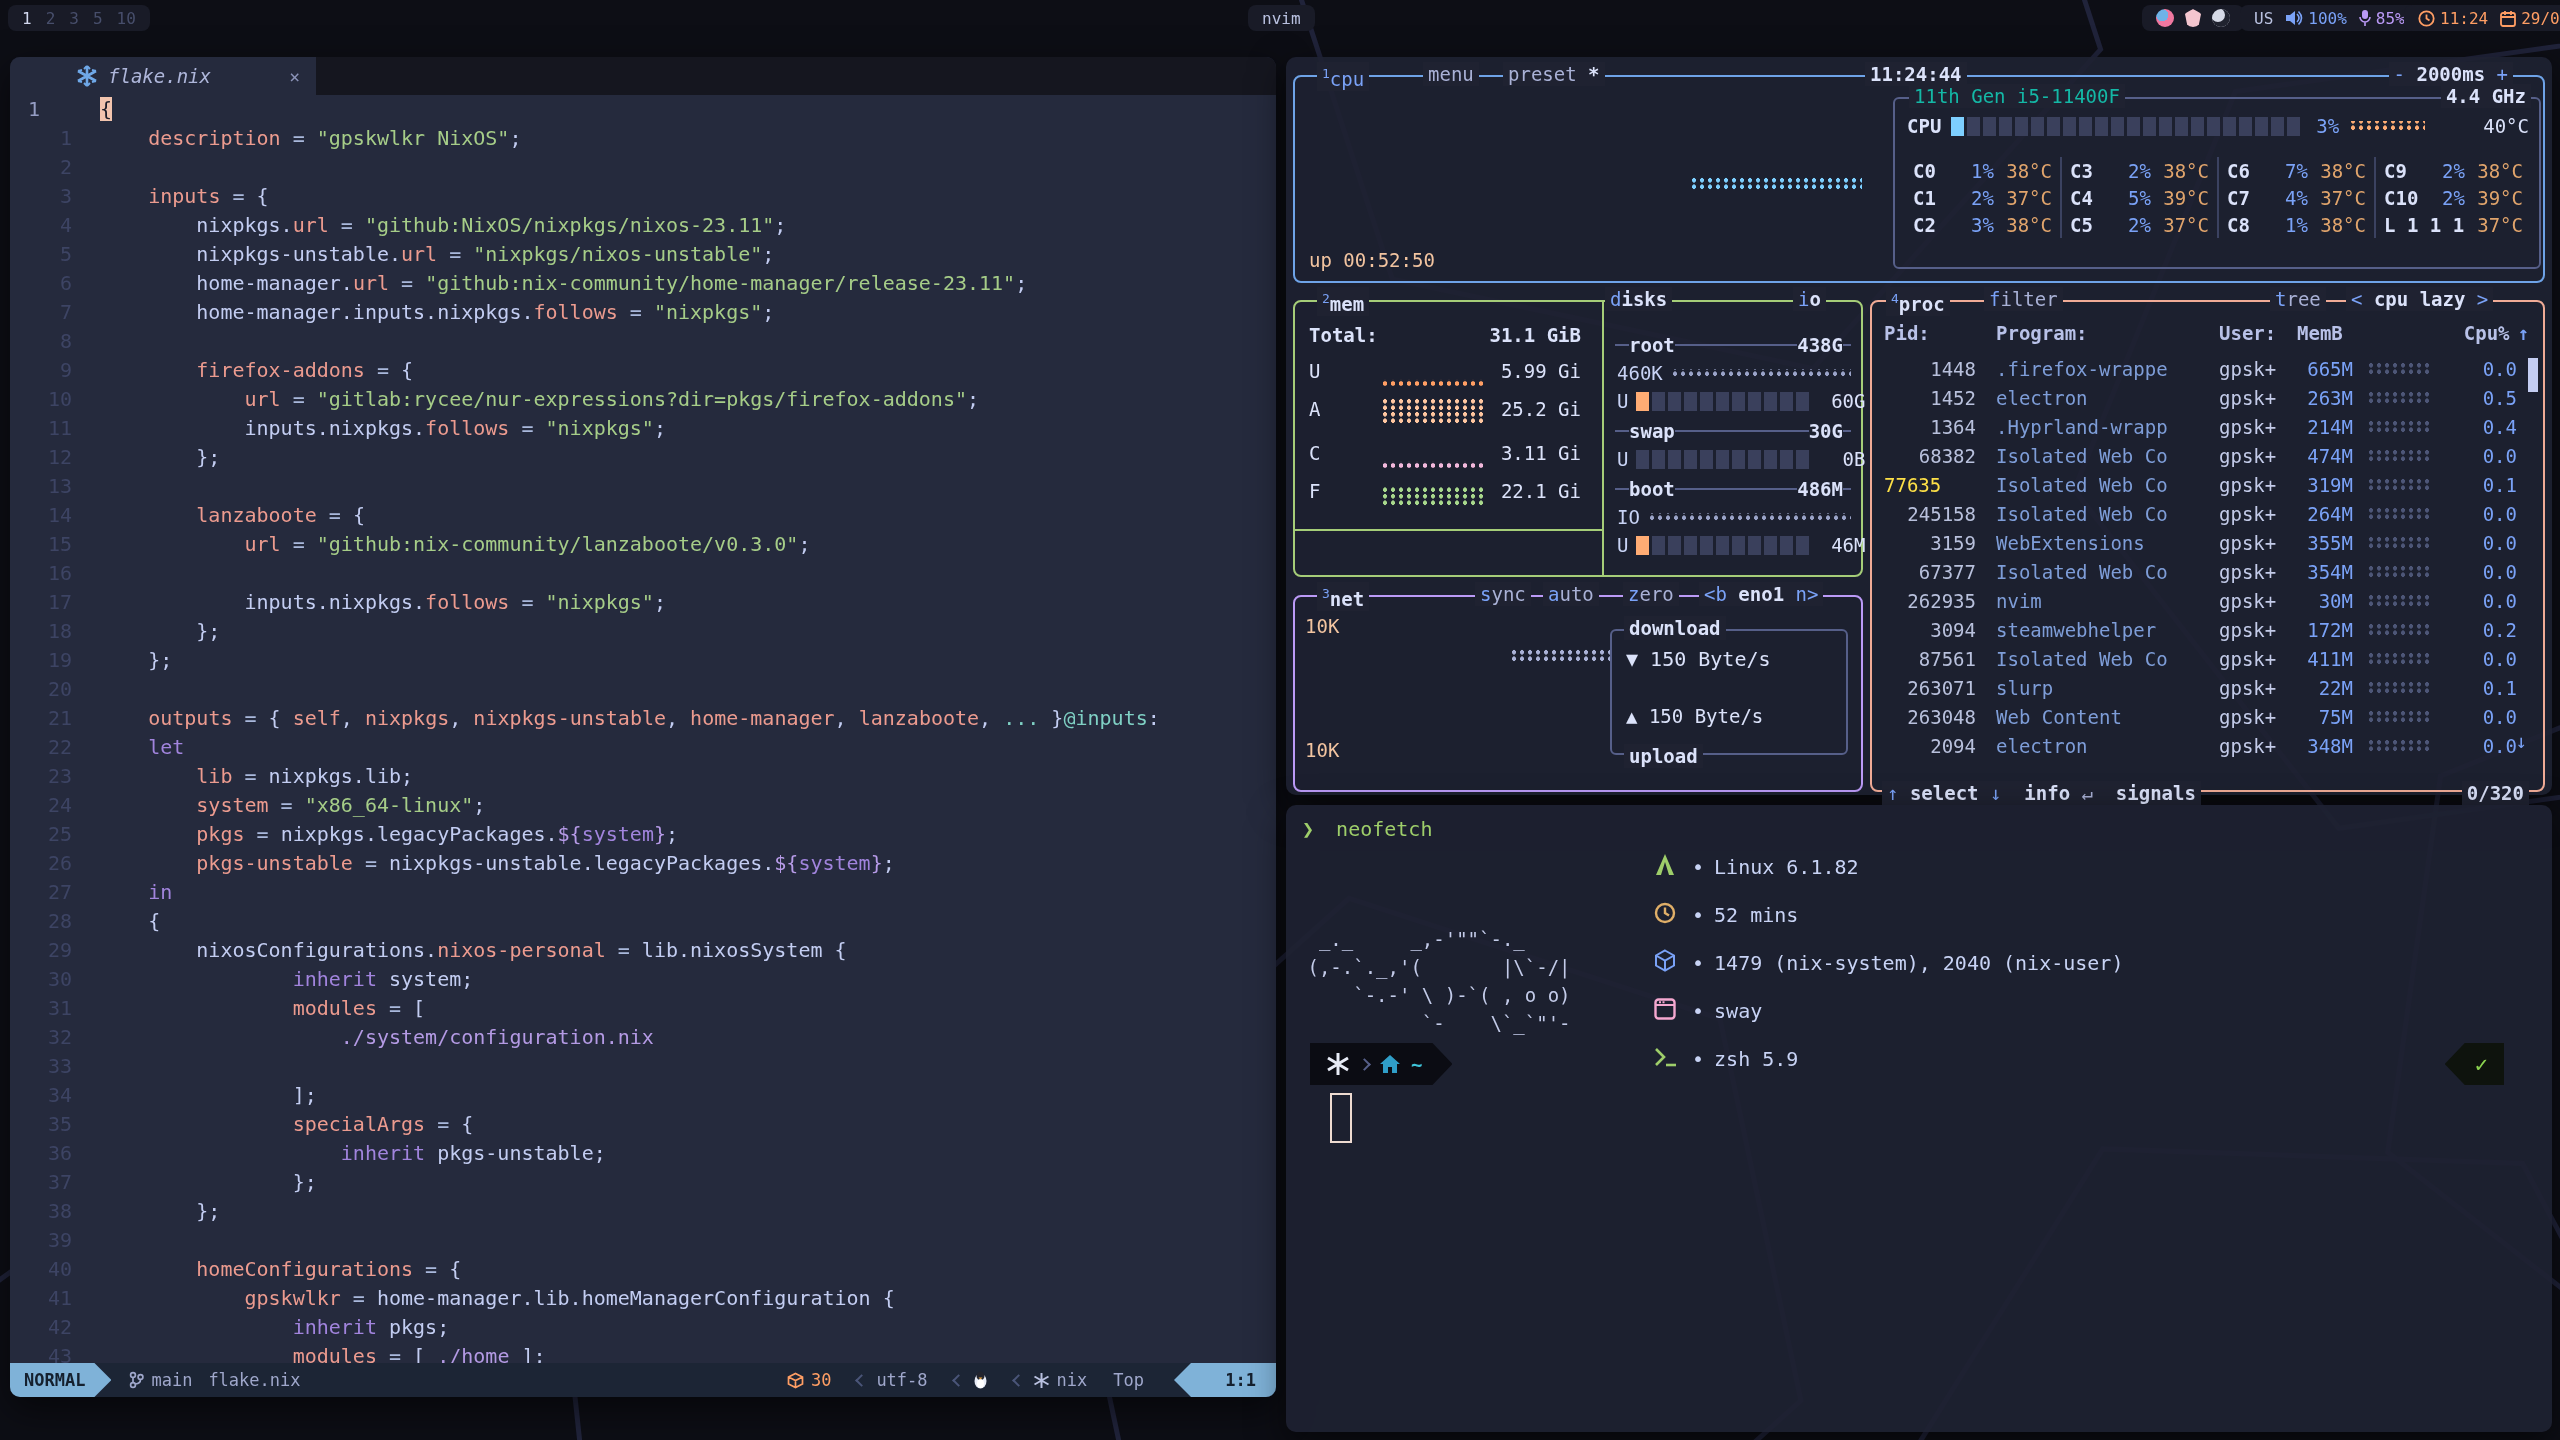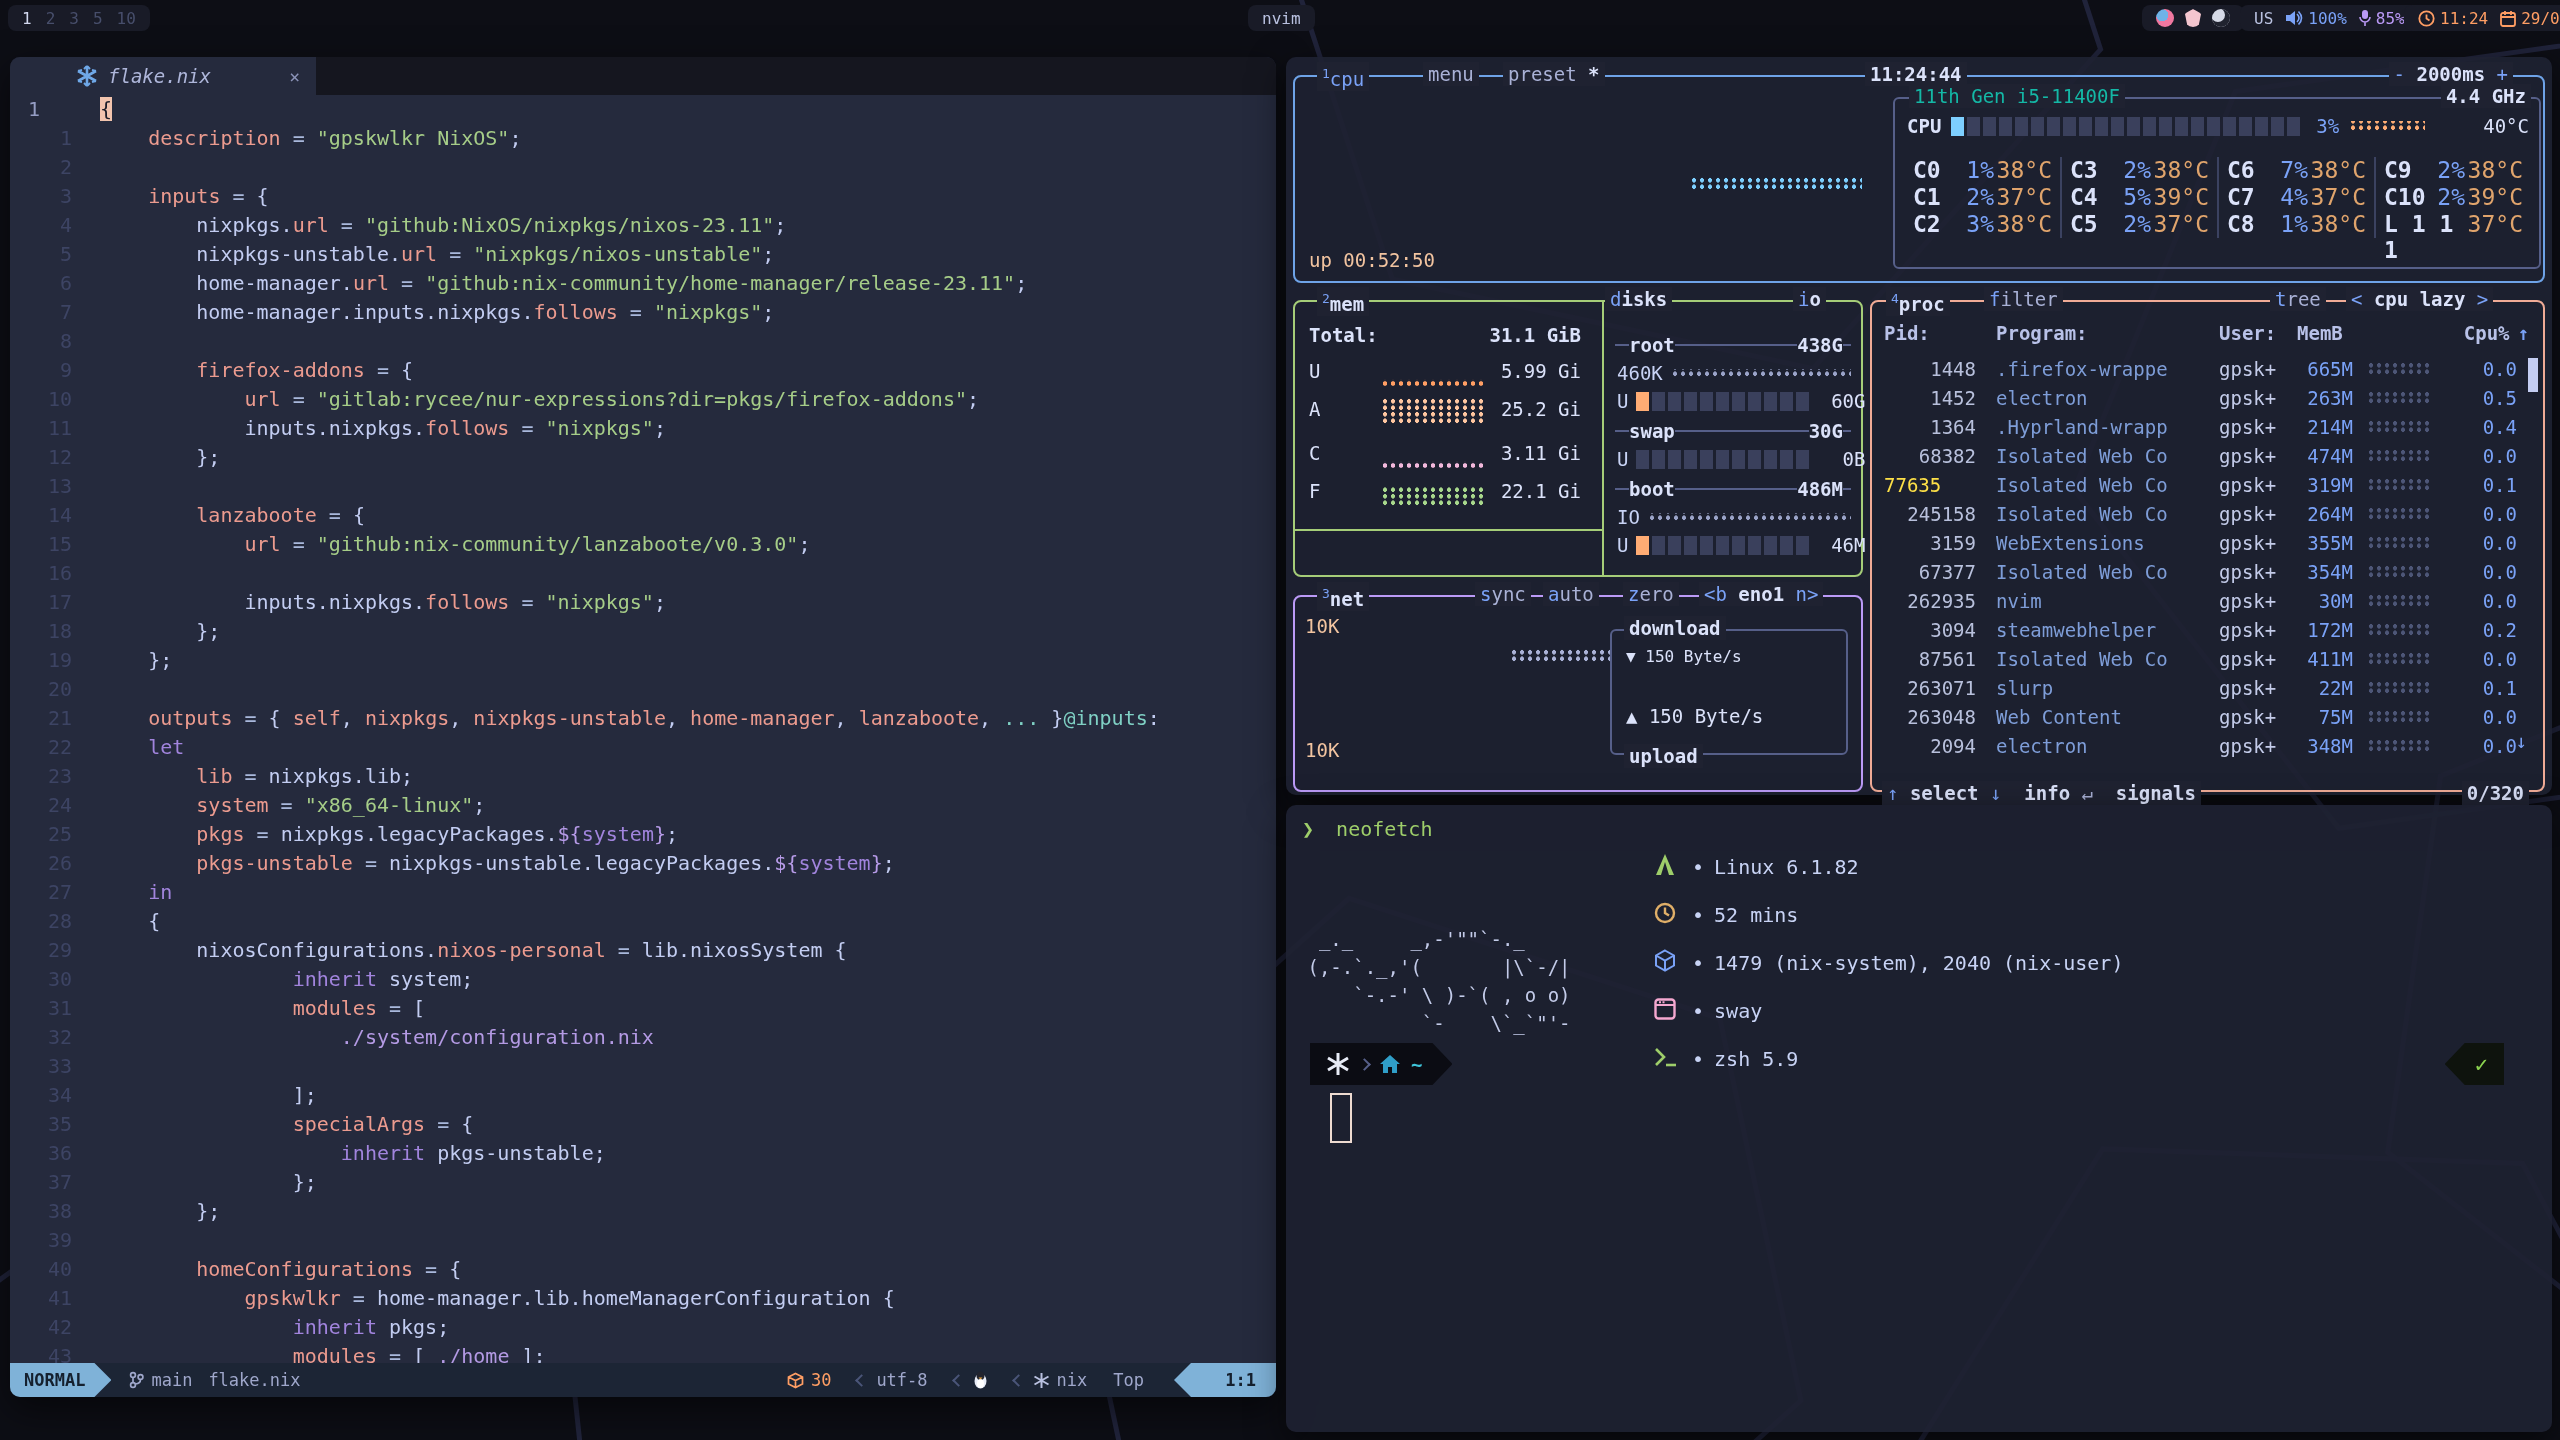--- a/index.html
+++ b/index.html
@@ -50,21 +50,21 @@
   .bx-label{position:absolute;top:-15px;background:#1f2231;padding:0 5px;font-size:19px;line-height:24px;white-space:pre;}
   .bx-label-b{position:absolute;bottom:-15px;background:#1f2231;padding:0 5px;font-size:19px;line-height:24px;white-space:pre;}
   .t-hot{color:#7aa2f7;} .t-lab{color:#a9b1d6;} .t-bold{color:#dbe2fa;font-weight:bold;} .t-sup{color:#7aa2f7;font-size:13px;vertical-align:8px;}
   .mono19{font-size:19px;}
   .dots{background-image:radial-gradient(circle,var(--c) 2px,transparent 2.3px);background-size:8px 6.5px;background-position:left bottom;}
   .blocks{display:flex;gap:3px;height:19px;}
   .blocks i{width:13px;height:19px;background:#3a405c;}
   .blocks i.on-o{background:#ffac74;} .blocks i.on-c{background:#7dcfff;}
   .diskhdr{position:absolute;display:flex;align-items:center;font-size:19px;color:#dbe2fa;font-weight:bold;}
   .diskhdr .rule{height:2px;background:#565f89;}
-  .corecell{display:flex;font-size:23px;height:27px;}
+  .corecell{display:flex;font-size:19px;height:27px;align-items:center;}
   .prow{display:flex;align-items:center;height:29px;font-size:19px;}
   
   pre.art{margin:0;font-size:19px;line-height:28px;color:#c3cbe9;}
   .neorow{position:absolute;display:flex;align-items:center;gap:10px;font-size:20px;color:#c8d3f5;height:28px;}
   .pl-left{position:absolute;display:flex;align-items:center;gap:10px;height:42px;background:#0b0c13;padding:0 30px 0 16px;
     clip-path:polygon(0 0,calc(100% - 20px) 0,100% 50%,calc(100% - 20px) 100%,0 100%);}
   .pl-right{position:absolute;display:flex;align-items:center;justify-content:center;height:42px;background:#0e130d;
     padding:0 16px 0 30px;clip-path:polygon(0 50%,20px 0,100% 0,100% 100%,20px 100%);color:#8bd450;font-size:22px;font-weight:bold;}
   .chev-r{width:9px;height:9px;border-right:2px solid #565f89;border-top:2px solid #565f89;transform:rotate(45deg);}
   #cursorblock{position:absolute;border:2px solid #eedbd1;width:22px;height:50px;}
@@ -486,21 +486,21 @@
     <span class="bx-label" style="left:180px;" id="net-tab1"><span class="t-hot">s</span><span class="t-lab">ync</span></span>
     <span class="bx-label" style="left:248px;" id="net-tab2"><span class="t-hot">a</span><span class="t-lab">uto</span></span>
     <span class="bx-label" style="left:328px;" id="net-tab3"><span class="t-hot">z</span><span class="t-lab">ero</span></span>
     <span class="bx-label" style="left:404px;" id="net-tab4"><span class="t-hot">&lt;b </span><span class="t-bold">eno1</span><span class="t-hot"> n&gt;</span></span>
     <span style="position:absolute;left:10px;top:18px;color:#f2c4a0;font-size:19px;">10K</span>
     <span style="position:absolute;left:10px;top:142px;color:#f2c4a0;font-size:19px;">10K</span>
     <div class="dots" style="--c:#a9b1d6;position:absolute;left:215px;top:52px;width:100px;height:13px;"></div>
     <div class="bx" style="left:315px;top:32px;width:238px;height:126px;border-color:#565f89;border-radius:6px;border-width:2px;">
       <span class="bx-label" style="left:12px;color:#dbe2fa;font-weight:bold;">download</span>
       <span class="bx-label-b" style="left:12px;color:#dbe2fa;font-weight:bold;">upload</span>
-      <div style="position:absolute;left:14px;top:16px;color:#dbe2fa;font-size:16px;">▼ <span>150 Byte/s</span></div>
+      <div style="position:absolute;left:14px;top:16px;color:#dbe2fa;font-size:20px;">▼ <span>150 Byte/s</span></div>
       <div style="position:absolute;left:14px;top:74px;color:#dbe2fa;font-size:19px;">▲ <span>150 Byte/s</span></div>
     </div>
   </div>
 
   <div class="bx" id="proc-box" style="left:584px;top:243px;width:675px;height:492px;border-color:#f0ab96;">
     <span class="bx-label" style="left:14px;" id="proc-tab0"><span class="t-sup">4</span><span class="t-bold">proc</span></span>
     <span class="bx-label" style="left:112px;" id="proc-tab1"><span class="t-hot">f</span><span class="t-lab">ilter</span></span>
     <span class="bx-label" style="left:398px;" id="proc-tab2"><span class="t-hot">t</span><span class="t-lab">ree</span></span>
     <span class="bx-label" style="left:474px;" id="proc-tab3"><span class="t-hot">&lt; </span><span class="t-bold">cpu lazy</span><span class="t-hot"> &gt;</span></span>
     <div class="prow" style="position:absolute;left:12px;top:16px;right:14px;color:#b8c1e8;font-weight:bold;">

